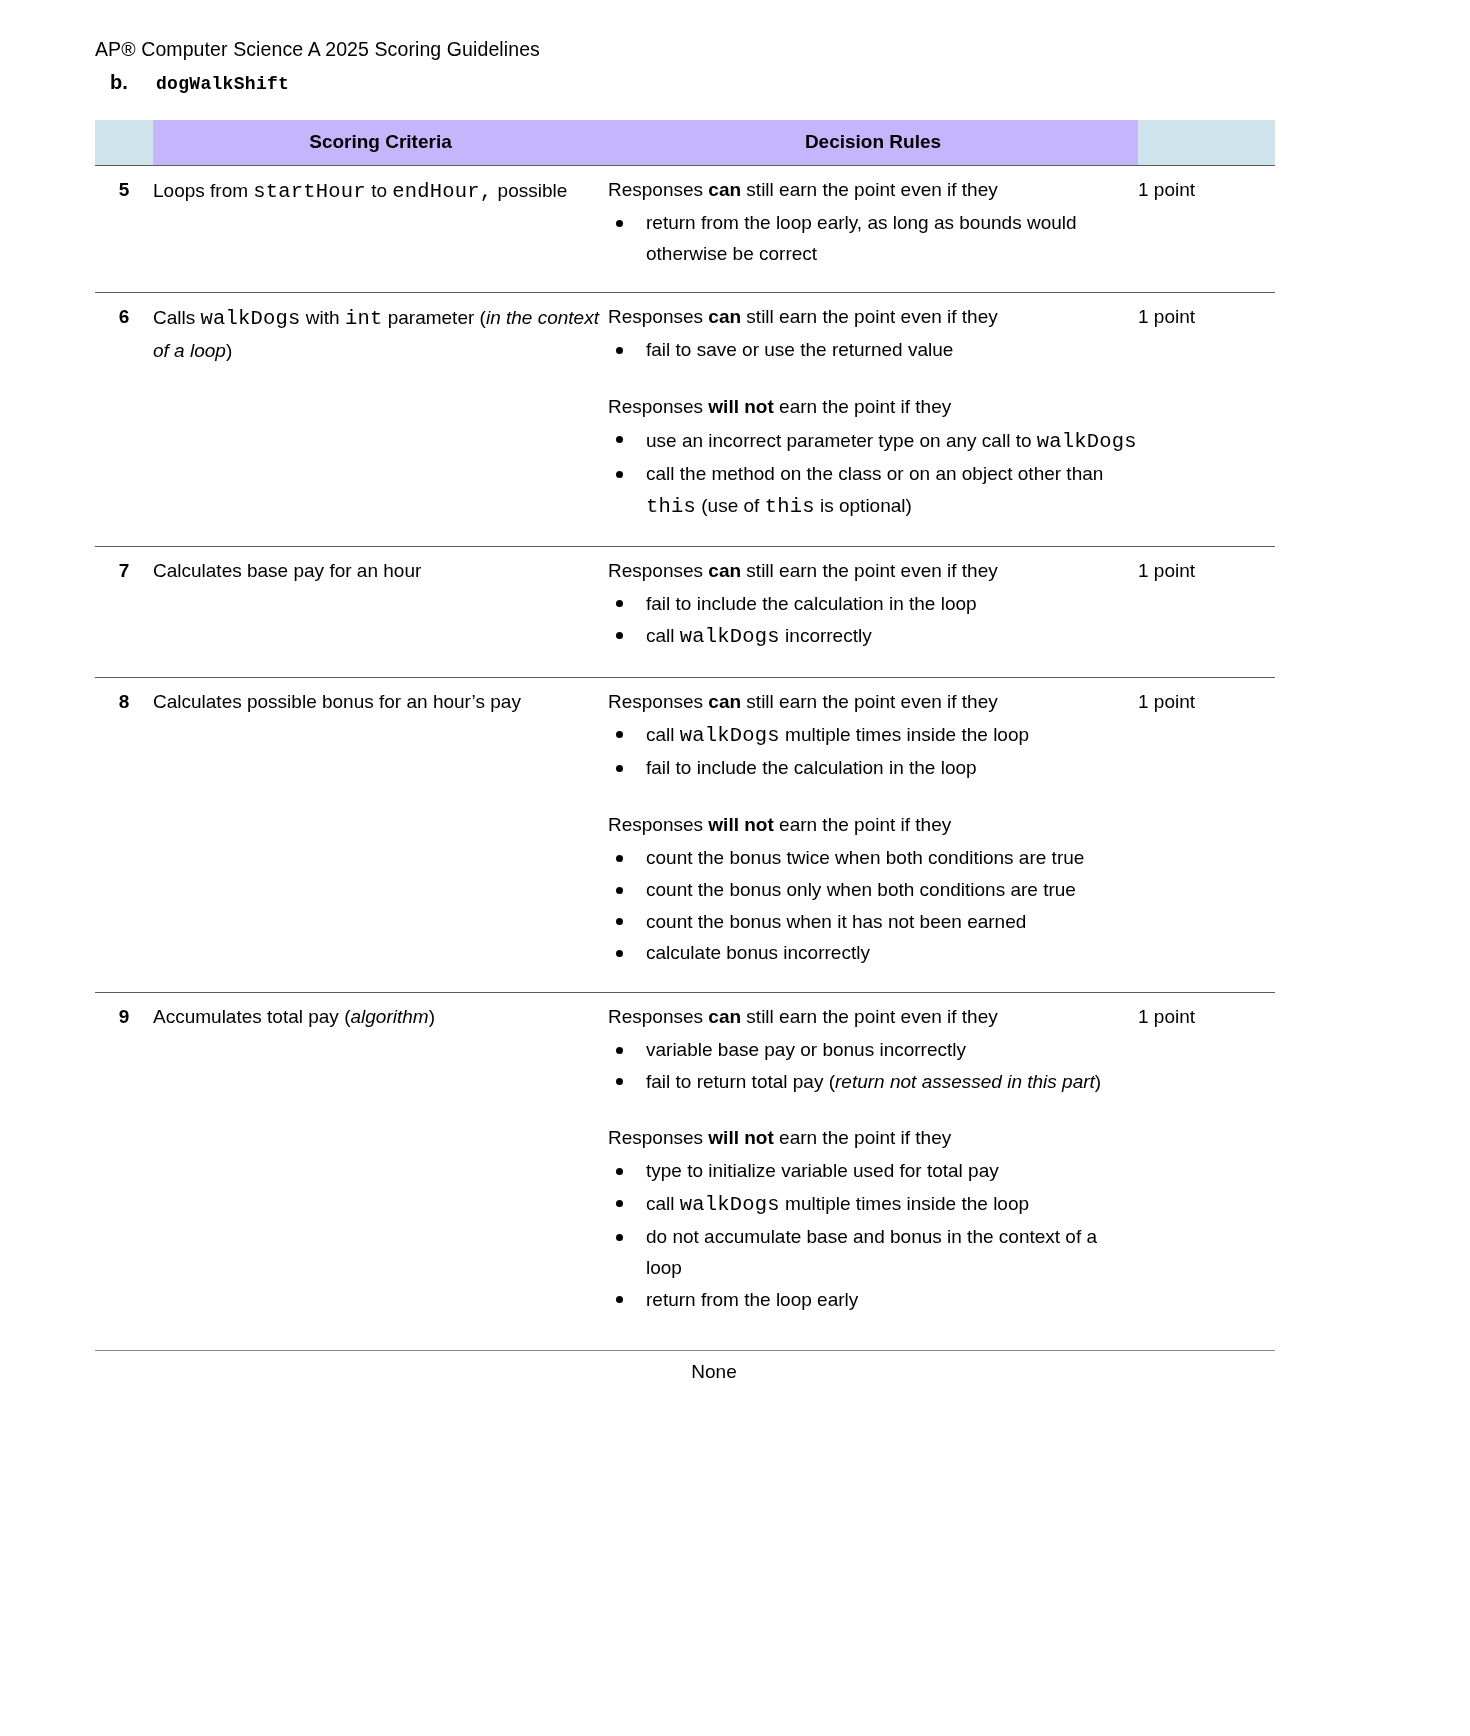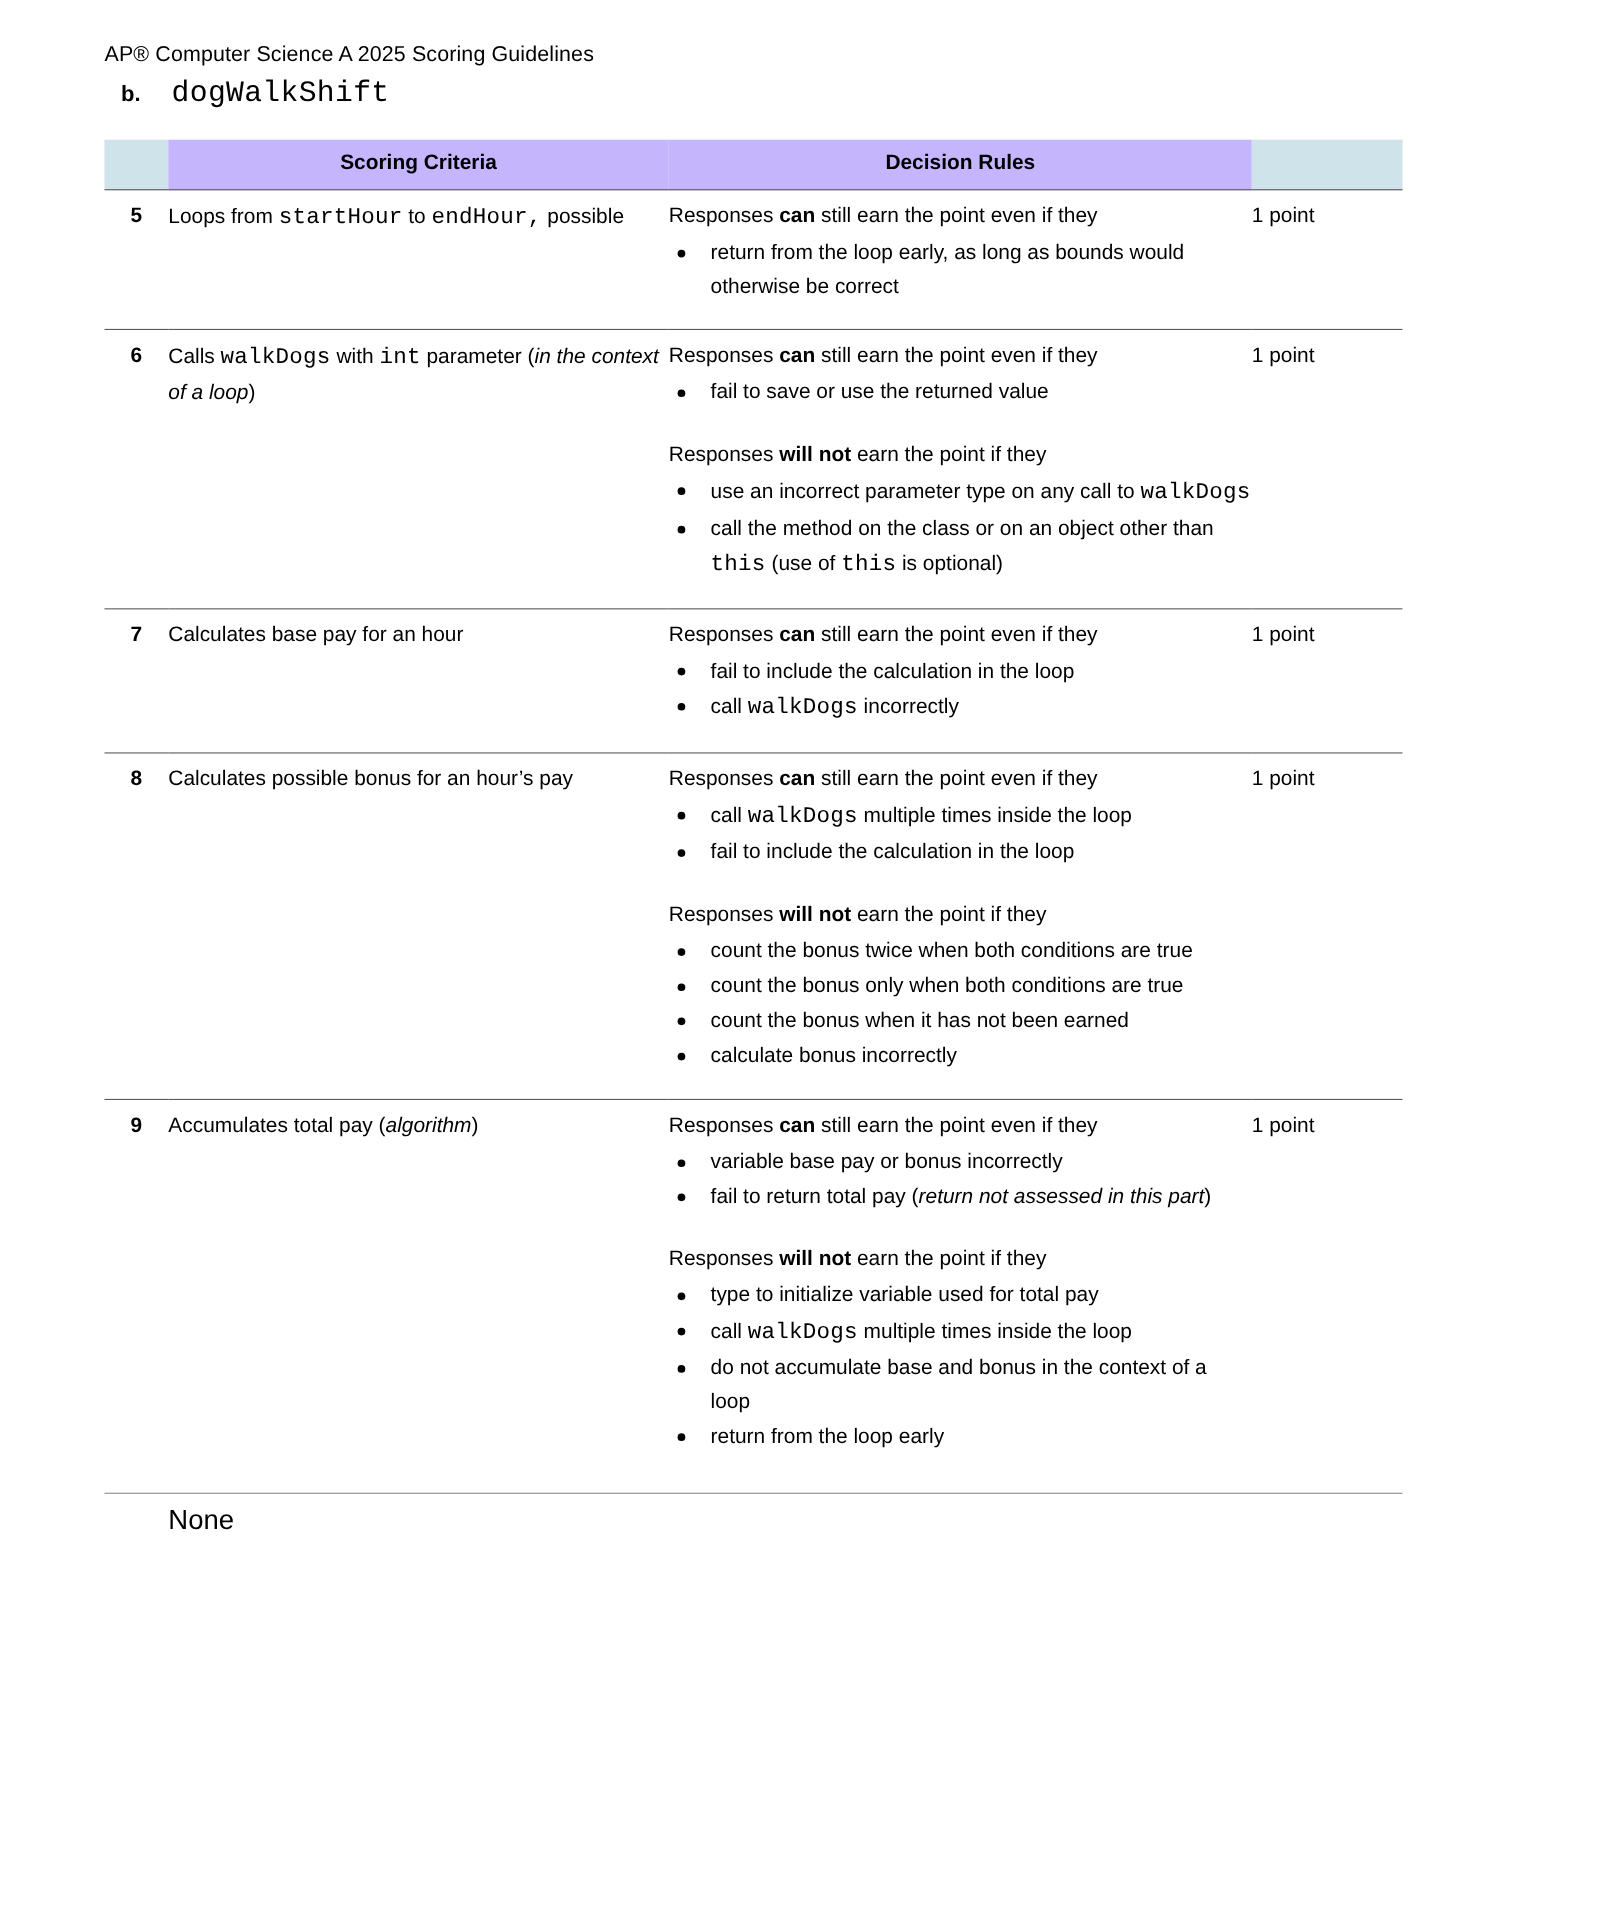--- a/index.html
+++ b/index.html
@@ -41,22 +41,23 @@
     width: 46px;
     display: inline-block;
   }
   .mono {
     font-family: "Liberation Mono", "DejaVu Sans Mono", monospace;
     font-size: 20.5px;
     letter-spacing: 0.2px;
   }
   .part-name {
     font-family: "Liberation Mono", "DejaVu Sans Mono", monospace;
-    font-size: 27px;
+    font-size: 18px;
     letter-spacing: 0.3px;
+    font-weight: bold;
   }
 
   table.sg {
     border-collapse: collapse;
     margin: 26px 0 0 95px;
     width: 1180px;
     table-layout: fixed;
   }
   table.sg col.c-num   { width: 58px; }
   table.sg col.c-crit  { width: 455px; }
@@ -134,22 +135,23 @@
     width: 1180px;
   }
   .pen-title {
     border-top: 1.6px solid #5a5a5a;
     font-size: 19px;
     font-weight: 700;
     padding: 10px 0 10px 58px;
   }
   .pen-value {
     border-top: 1.2px solid #8a8a8a;
-    font-size: 25px;
+    font-size: 19px;
     padding: 10px 0 10px 58px;
+    text-align: center;
   }
   .nowrapmono { white-space: nowrap; }
 </style>
 </head>
 <body>
 
 <div class="page">
 
   <div class="doc-header">AP® Computer Science A 2025 Scoring Guidelines</div>
 

